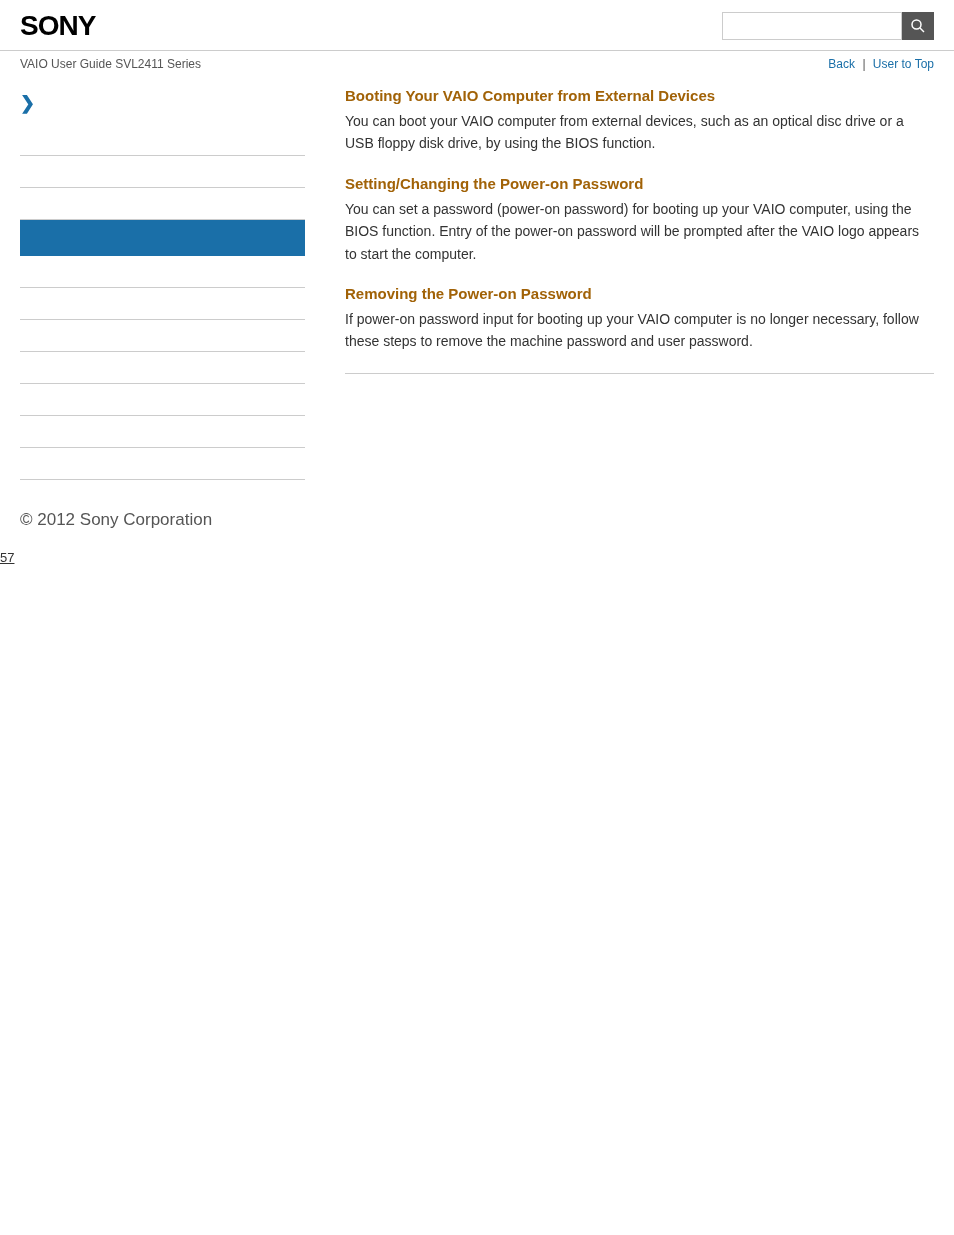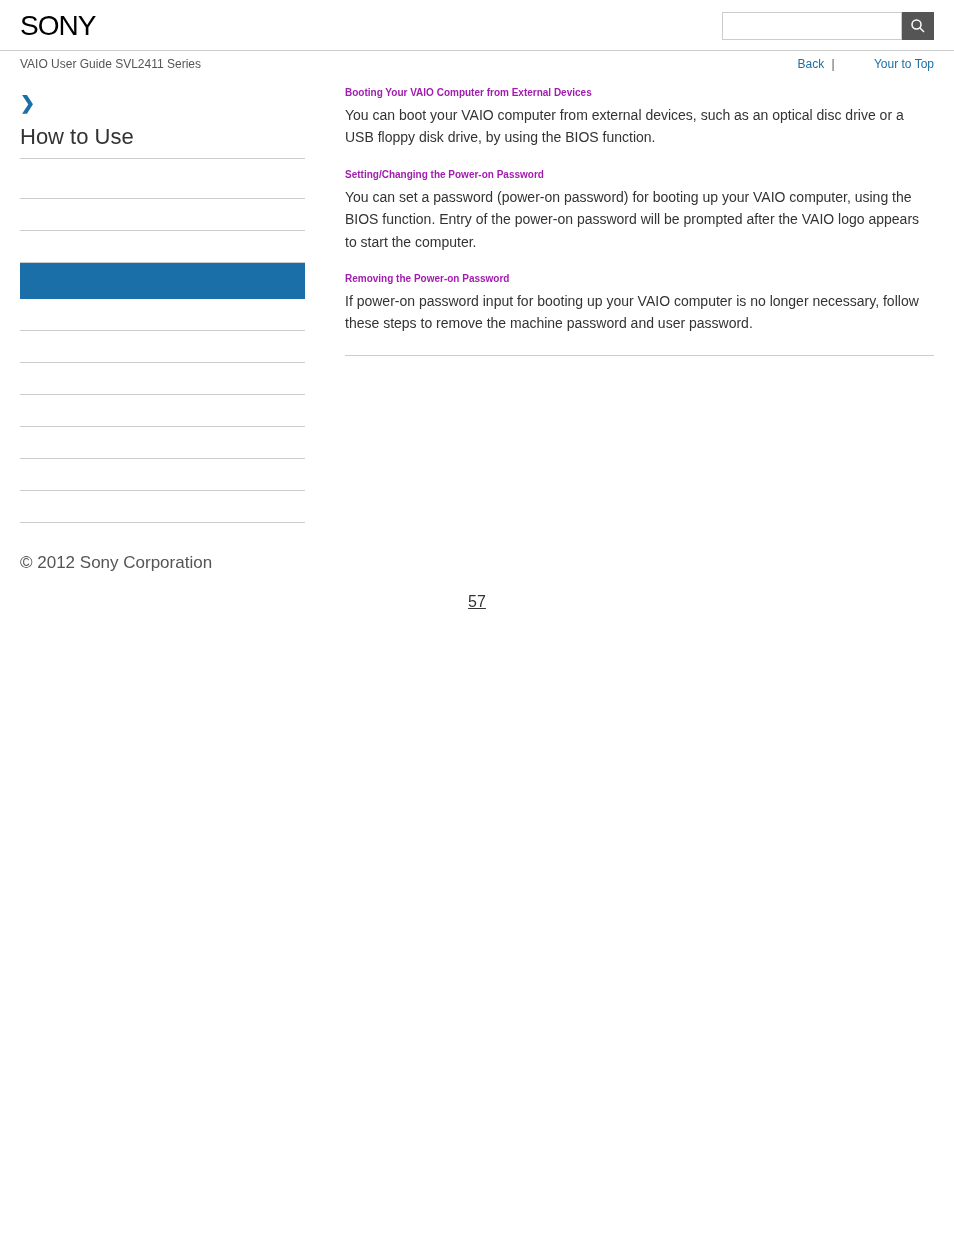--- a/index.html
+++ b/index.html
@@ -16,21 +16,21 @@
     .header {
       display: flex;
       align-items: center;
       justify-content: space-between;
       padding: 10px 20px 0 20px;
       border-bottom: 1px solid #ccc;
       padding-bottom: 8px;
     }
     .sony-logo {
       font-size: 28px;
-      font-weight: normal;
+      font-weight: bold;
       letter-spacing: -1px;
       color: #000;
     }
     .search-area {
       display: flex;
       align-items: center;
       gap: 0;
     }
     .search-input {
       width: 180px;
@@ -60,21 +60,20 @@
       justify-content: space-between;
       padding: 6px 20px;
       font-size: 12px;
       color: #555;
       gap: 28px;
     }
     .nav-links a {
       color: #1a6fa8;
       text-decoration: none;
       font-size: 12px;
-      margin-left: 32px;
     }
     .nav-separator { color: #555; margin: 0 4px; }
 
     
     .main-content {
       display: flex;
       padding: 10px 20px;
     }
 
     
@@ -117,23 +116,23 @@
     }
 
     
     .content-area {
       flex: 1;
       padding-left: 20px;
       border-left: none;
     }
 
     .article-title {
-      font-size: 10px;
+      font-size: 15px;
       font-weight: bold;
-      color: #a21caf;
+      color: #a16207;
       margin-bottom: 6px;
       text-decoration: none;
       display: block;
     }
 
     .article-section {
       margin-bottom: 20px;
     }
     .article-body {
       font-size: 14px;
@@ -147,22 +146,22 @@
       margin: 20px 0;
     }
 
     
     .footer {
       padding: 20px 20px 10px 20px;
       font-size: 17px;
       color: #555;
     }
     .page-number {
-      text-align: center;
-      font-size: 16px;
+      text-align: left;
+      font-size: 13px;
       color: #333;
       padding: 10px 0;
       text-decoration: underline;
     }
   </style>
 </head>
 <body>
 
 <div class="header">
   <div class="sony-logo">SONY</div>
@@ -175,29 +174,28 @@
       </svg>
     </button>
   </div>
 </div>
 
 <div class="sub-header">
   <span>VAIO User Guide SVL2411 Series</span>
   <span class="nav-links">
     <a href="#">Back</a>
     <span class="nav-separator"> | </span>
-    <a href="#">Your to Top</a>
+    <a href="#">User to Top</a>
   </span>
 </div>
 
 <div class="main-content">
 
   <div class="sidebar">
     <div class="sidebar-chevron">❯</div>
-    <div class="sidebar-title">How to Use</div>
 
     <div class="sidebar-item">
       <span class="sidebar-item-text"></span>
     </div>
     <div class="sidebar-item">
       <span class="sidebar-item-text"></span>
     </div>
     <div class="sidebar-item">
       <span class="sidebar-item-text"></span>
     </div>

